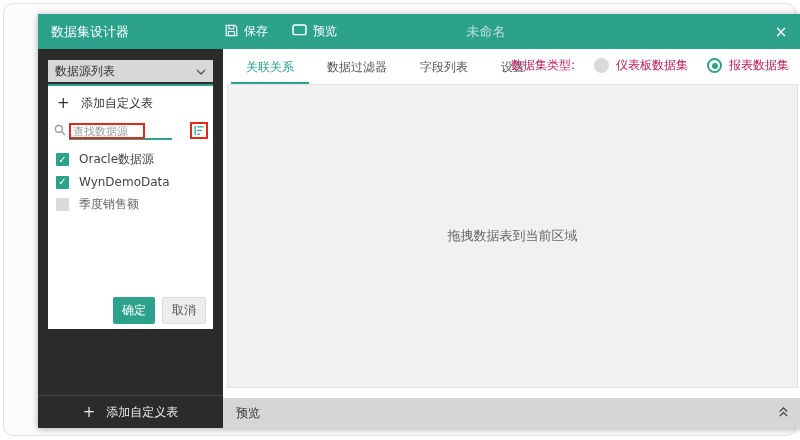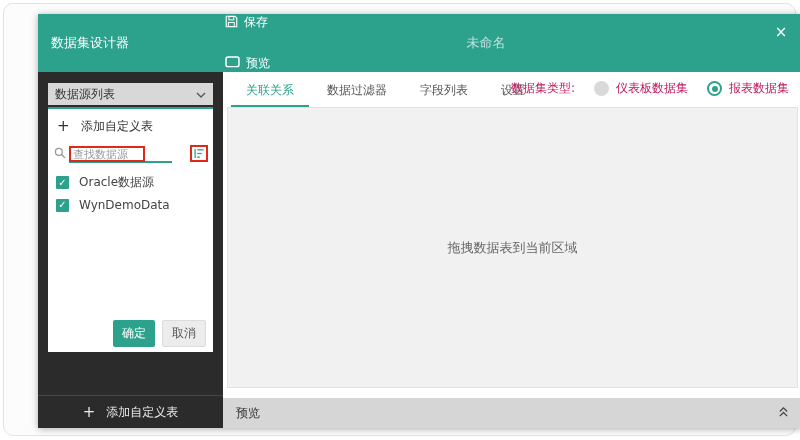--- a/index.html
+++ b/index.html
@@ -3,21 +3,21 @@
 <meta charset="utf-8">
 <style>
   * { margin:0; padding:0; box-sizing:border-box; }
   html,body { width:800px; height:440px; background:#fff; font-family:"DejaVu Sans","Liberation Sans",sans-serif; overflow:hidden; }
   .frame { position:absolute; left:3px; top:3px; width:793px; height:433px; border:1px solid #E3E3E3; border-radius:10px; background:#FCFCFC; }
   .window { position:absolute; left:34px; top:10px; width:764px; height:414px; background:#fff; box-shadow:0 1px 7px rgba(0,0,0,0.32); display:flex; flex-direction:column; }
 
   
   .header { flex:0 0 35px; background:#2CA28D; display:flex; align-items:center; position:relative; }
   .app-title { color:#fff; font-size:13px; padding-left:13px; width:187px; flex:0 0 187px; }
-  .toolbar { display:flex; align-items:flex-start; gap:24px;flex-direction:column; }
+  .toolbar { display:flex; align-items:flex-end; gap:24px; }
   .tool-btn { display:flex; align-items:center; gap:6px; color:#fff; font-size:12px; cursor:pointer; }
   .doc-name { position:absolute; left:187px; right:55px; text-align:center; color:rgba(255,255,255,0.7); font-size:13px; pointer-events:none; }
   .close-btn { position:absolute; right:0; top:0; width:42px; height:35px; display:flex; align-items:center; justify-content:center; color:#fff; font-size:15px; cursor:pointer; }
 
   
   .body { flex:1; display:flex; min-height:0; }
   .sidebar { flex:0 0 185px; background:#2B2B2B; position:relative; }
   .main { flex:1; display:flex; flex-direction:column; background:#fff; position:relative; min-width:0; }
 
   
@@ -128,20 +128,24 @@
                   <span class="tick">✓</span>
                 </span>
               <span>Oracle数据源</span>
             </div>
             <div class="src-item">
               <span class="checkbox checked">
                   <span class="tick">✓</span>
                 </span>
               <span>WynDemoData</span>
             </div>
+            <div class="src-item dim">
+              <span class="checkbox"></span>
+              <span>季度销售额</span>
+            </div>
           </div>
 
           <div class="panel-buttons">
             <button class="btn btn-ok">确定</button>
             <button class="btn btn-cancel">取消</button>
           </div>
         </div>
 
         <div class="add-custom">
           <span class="plus">+</span>

